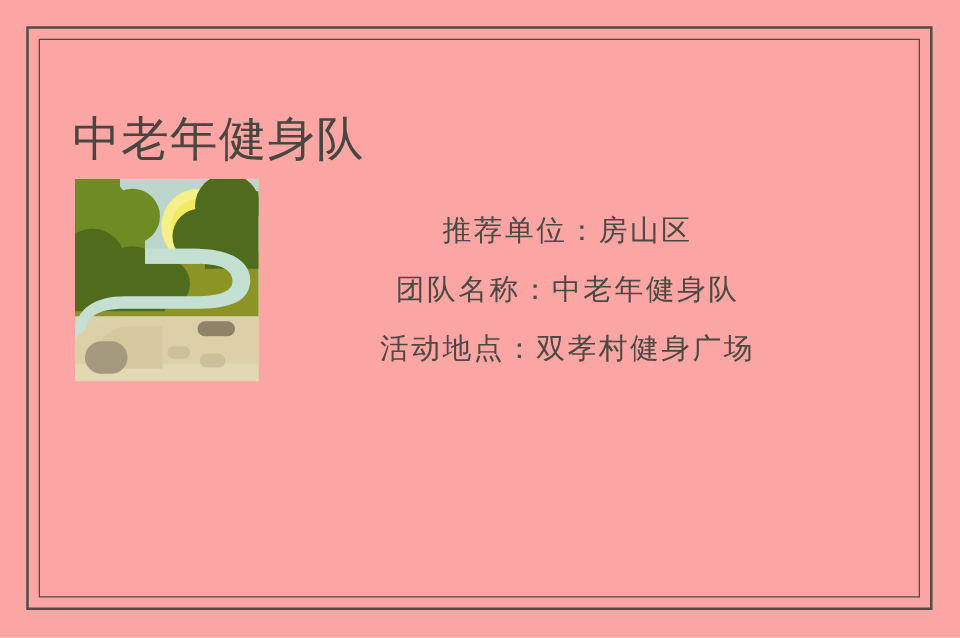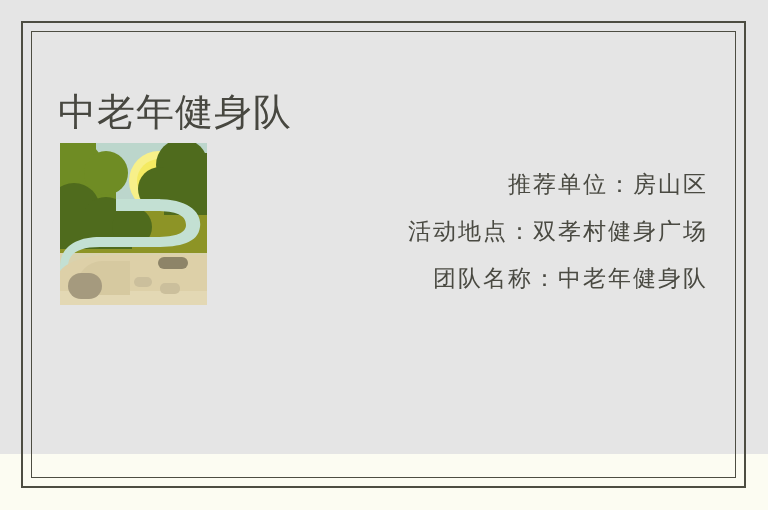--- a/index.html
+++ b/index.html
@@ -11,22 +11,22 @@
     height: 510px;
     background: #fcfcf2;
     font-family: "Liberation Sans", "DejaVu Sans", sans-serif;
     overflow: hidden;
   }
   #card {
     position: absolute;
     left: 0;
     top: 0;
     width: 768px;
-    height: 454px;
-    background: #e5e5e5;
+    height: 510px;
+    background: #fca5a5;
   }
   
   #frame-outer {
     position: absolute;
     left: 21px;
     top: 21px;
     width: 725px;
     height: 467px;
     border: 2px solid #4d4d42;
     box-sizing: border-box;
@@ -67,24 +67,24 @@
     height: 162px;
     overflow: hidden;
     background: #d9d2ae;
   }
   #thumb svg {
     display: block;
   }
   
   #info-block {
     position: absolute;
-    left: 170px;
+    left: 156px;
     top: 18px;
     width: 480px;
-    text-align: right;
+    text-align: center;
   }
   .info-line {
     font-family: "Liberation Serif", "DejaVu Serif", serif;
     font-size: 23px;
     line-height: 47px;
     color: #4a4a42;
     white-space: nowrap;
     letter-spacing: 2px;
   }
 </style>
@@ -143,18 +143,18 @@
 
         <rect x="8" y="130" width="34" height="26" rx="13" fill="#a59a7e"></rect>
         <rect x="74" y="134" width="18" height="10" rx="5" fill="#cbbf9c"></rect>
         <rect x="100" y="140" width="20" height="11" rx="5" fill="#cbbf9c"></rect>
         <rect x="98" y="114" width="30" height="12" rx="6" fill="#8d8468"></rect>
       </svg>
     </div>
 
     <div id="info-block">
       <div class="info-line">推荐单位：房山区</div>
+      <div class="info-line">团队名称：中老年健身队</div>
       <div class="info-line">活动地点：双孝村健身广场</div>
-      <div class="info-line">团队名称：中老年健身队</div>
     </div>
 
   </div>
 </div>
 
 </body></html>

